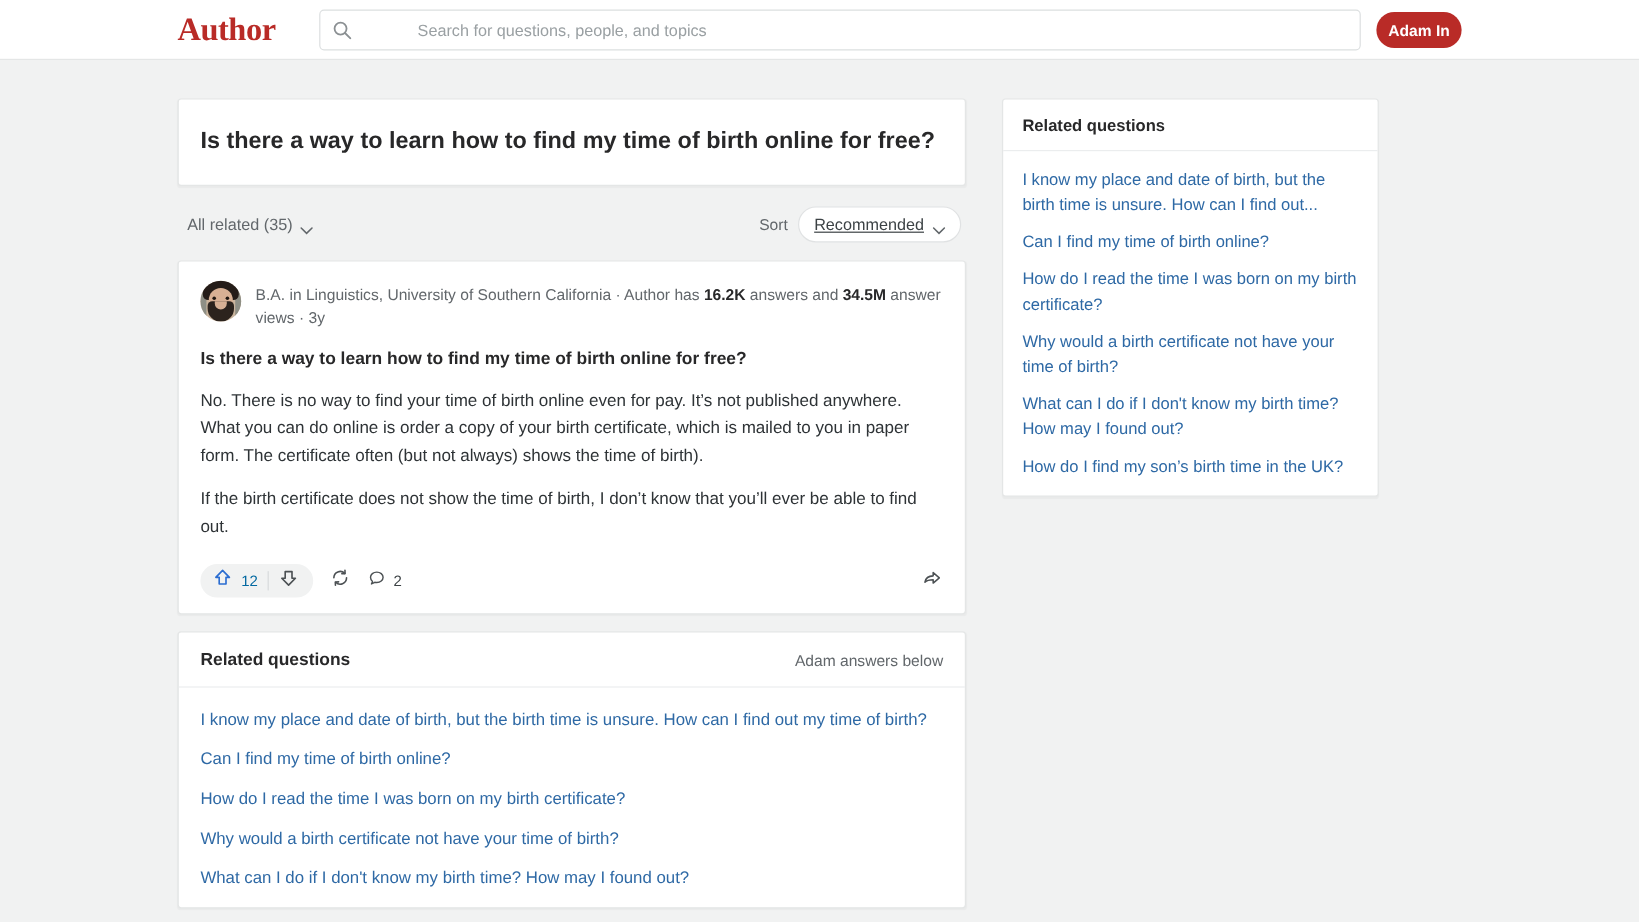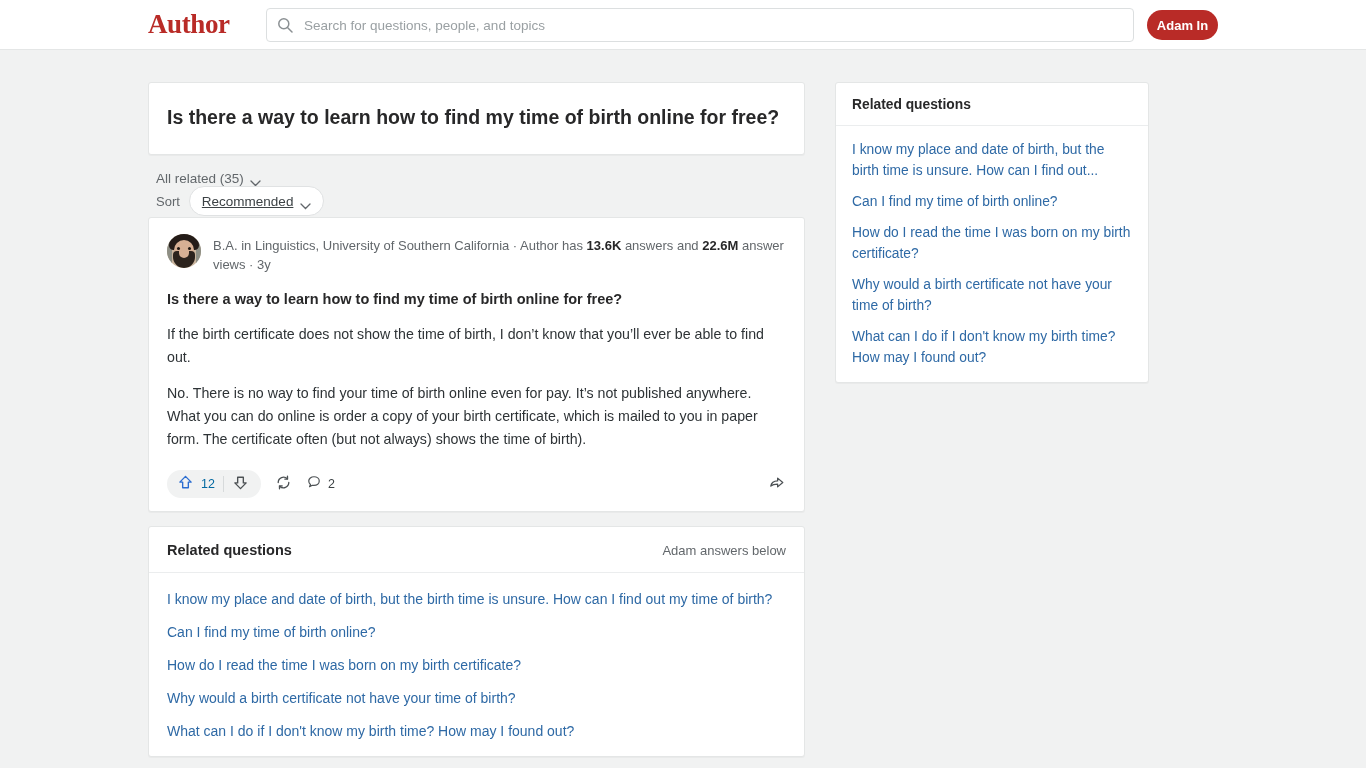--- a/index.html
+++ b/index.html
@@ -29,21 +29,21 @@
     position: absolute; left: 266px; top: 8px;
     width: 868px; height: 34px;
     border: 1px solid #dcdfe0; border-radius: 4px;
     background: #fff;
     display: flex; align-items: center; padding: 0 10px;
   }
   .search-icon { width: 16px; height: 16px; flex: 0 0 16px; margin-right: 9px; }
   .search-input {
     border: none; outline: none; background: transparent;
     font-family: "Liberation Sans", sans-serif;
-    font-size: 13.5px; color: #ec4899; width: 100%;
+    font-size: 13.5px; color: #ec4899; width: 100%; margin-left: 44px;
   }
   .search-input::placeholder { color: #9aa0a3; }
   .signin-btn {
     position: absolute; left: 1147px; top: 10px;
     width: 71px; height: 30px;
     background: #b92b27; color: #fff;
     border: none; border-radius: 16px;
     font-family: "Liberation Sans", sans-serif;
     font-size: 13px; font-weight: bold;
     cursor: pointer;
@@ -64,23 +64,22 @@
   
   .q-card { padding: 20px 18px 22px 18px; }
   .q-title {
     font-size: 19.5px; font-weight: bold; color: #282829;
     line-height: 29px; margin: 0;
   }
 
   
   .filter-row {
     margin-top: 16px; height: 32px;
-    display: flex; justify-content: space-between;
+    display: flex; align-items: center; justify-content: space-between;
     padding: 0 4px 0 8px;
-    flex-direction: column;
   }
   .all-related {
     display: flex; align-items: center; gap: 6px;
     font-size: 13.5px; color: #62676b; cursor: pointer;
   }
   .sort-group { display: flex; align-items: center; gap: 9px; }
   .sort-label { font-size: 13px; color: #62676b; }
   .sort-pill {
     display: flex; align-items: center; gap: 7px;
     height: 30px; padding: 0 12px;
@@ -228,30 +227,30 @@
             <div class="bg-r"></div>
           <div class="hair"></div>
           <div class="face"></div>
           <div class="beard"></div>
           <div class="chin"></div>
           <div class="eye-l"></div>
           <div class="eye-r"></div>
         </div>
         <div class="author-meta">
           <div class="author-cred">
-            <span>B.A. in Linguistics, University of Southern California · Author has </span><b>13.6K</b><span> answers and </span><b>22.6M</b><span> answer views · 3y</span>
+            <span>B.A. in Linguistics, University of Southern California · Author has </span><b>16.2K</b><span> answers and </span><b>34.5M</b><span> answer views · 3y</span>
           </div>
         </div>
       </div>
 
       <div class="a-question">Is there a way to learn how to find my time of birth online for free?</div>
 
       <div class="a-body">
+        <p>No. There is no way to find your time of birth online even for pay. It’s not published anywhere. What you can do online is order a copy of your birth certificate, which is mailed to you in paper form. The certificate often (but not always) shows the time of birth).</p>
         <p>If the birth certificate does not show the time of birth, I don’t know that you’ll ever be able to find out.</p>
-        <p>No. There is no way to find your time of birth online even for pay. It’s not published anywhere. What you can do online is order a copy of your birth certificate, which is mailed to you in paper form. The certificate often (but not always) shows the time of birth).</p>
       </div>
 
       <div class="action-bar">
         <div class="actions-left">
           <div class="vote-pill">
             <div class="vote-up">
               <span>
                 <svg viewBox="0 0 18 18" width="17" height="17">
                   <path d="M9 2.5 L15 8.6 L12 8.6 L12 14.5 L6 14.5 L6 8.6 L3 8.6 Z" fill="none" stroke="#2b6dd1" stroke-width="1.45" stroke-linejoin="round"></path>
                 </svg>
@@ -316,17 +315,18 @@
 
   <div class="side-col">
     <div class="card">
       <div class="side-head">Related questions</div>
       <div class="side-list">
         <a class="side-item">I know my place and date of birth, but the birth time is unsure. How can I find out...</a>
         <a class="side-item">Can I find my time of birth online?</a>
         <a class="side-item">How do I read the time I was born on my birth certificate?</a>
         <a class="side-item">Why would a birth certificate not have your time of birth?</a>
         <a class="side-item">What can I do if I don't know my birth time? How may I found out?</a>
+        <a class="side-item">How do I find my son’s birth time in the UK?</a>
       </div>
     </div>
   </div>
 
 </div>
 
 </body></html>

